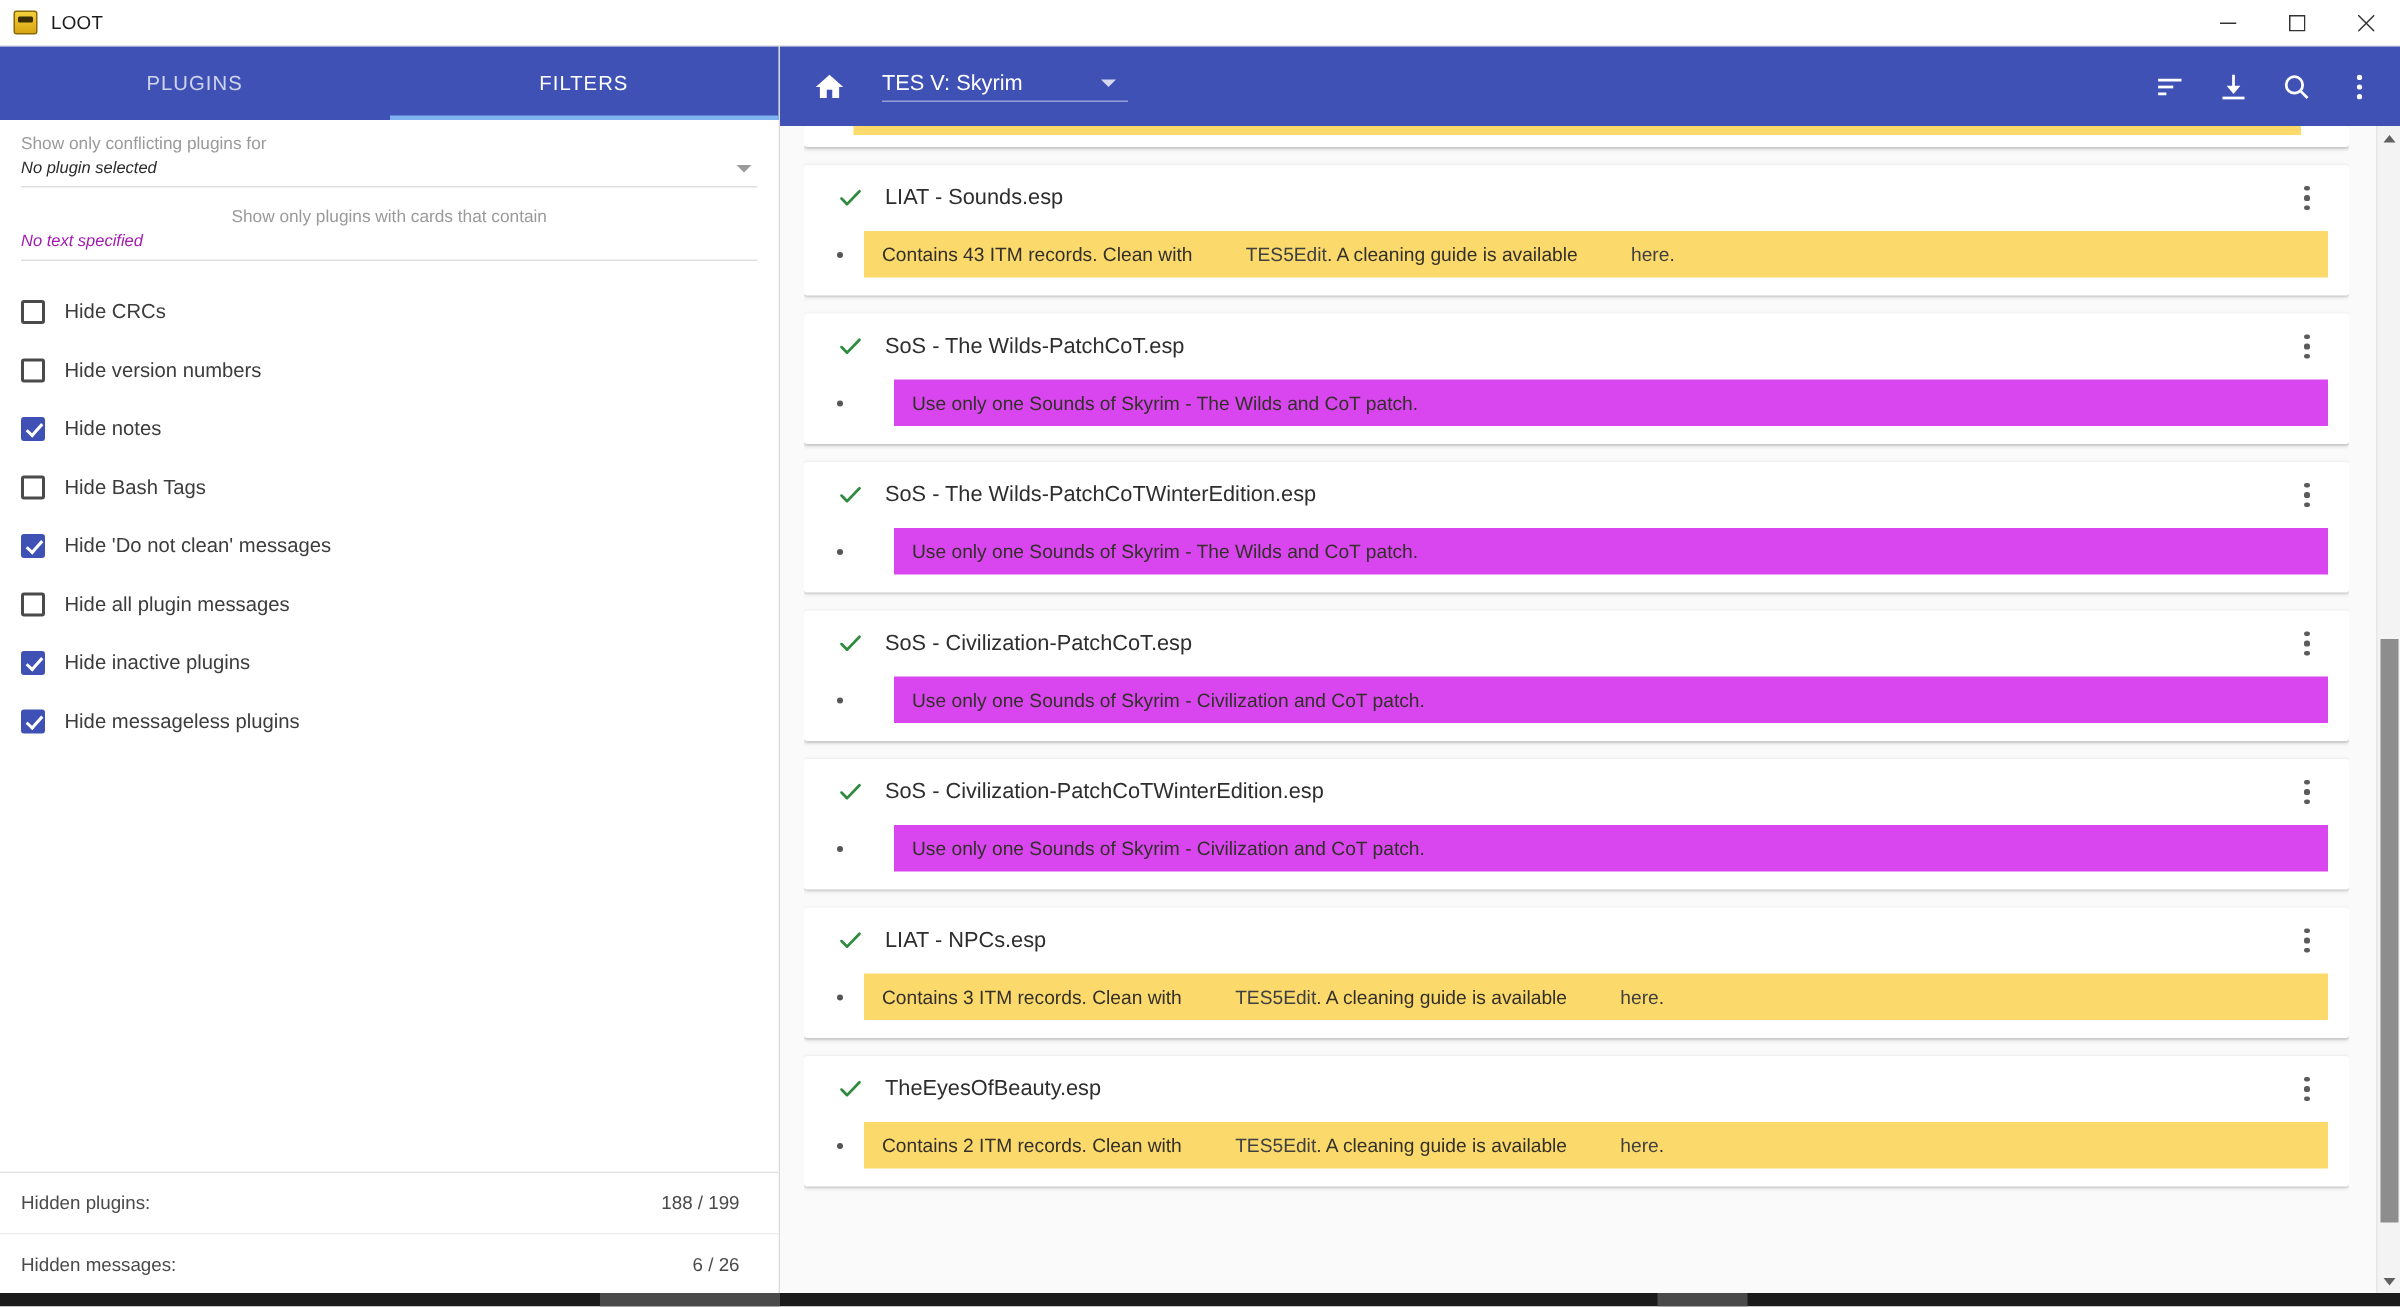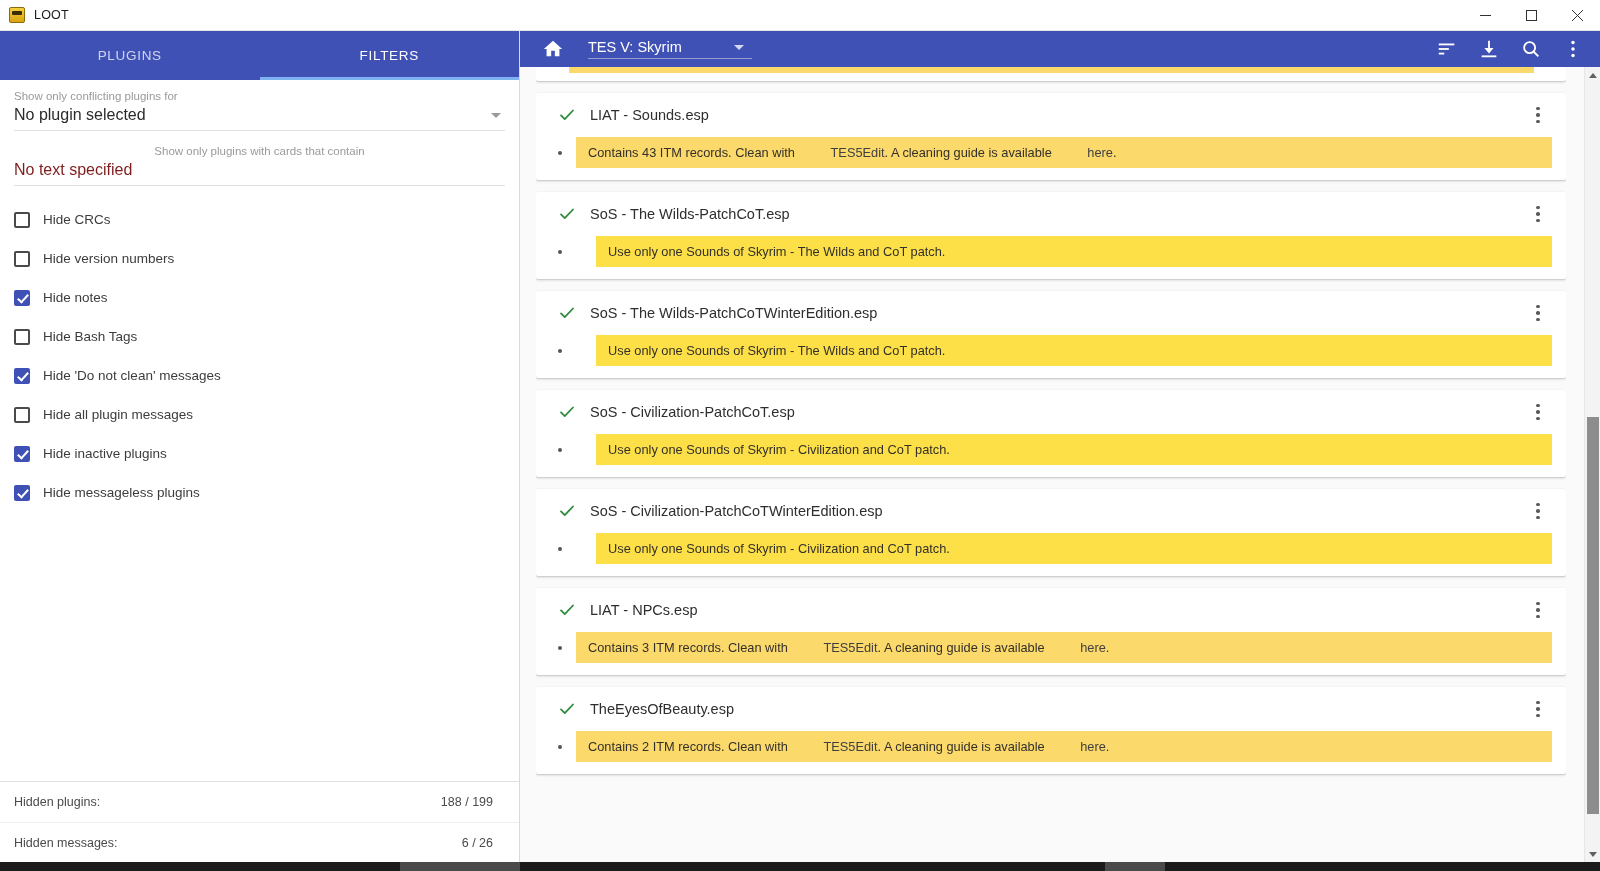--- a/index.html
+++ b/index.html
@@ -56,22 +56,22 @@
   }
 
   .filters-body { flex: 1; overflow: hidden; position: relative; background: #fff; }
 
   .field { padding: 10px 14px 0 14px; }
   .field-label { font-size: 11.5px; color: #9a9a9a; margin-bottom: 4px; }
   .field-control {
     display: flex; align-items: center; justify-content: space-between;
     border-bottom: 1px solid #e0e0e0; padding-bottom: 6px;
   }
-  .field-value { font-size: 16px; color: #2b2b2b; }
-  .field-value.placeholder { color: #7f1d1d; }
+  .field-value { font-size: 11px; color: #2b2b2b; font-style: italic; }
+  .field-value.placeholder { color: #a21caf; }
   .caret {
     width: 0; height: 0; border-left: 5px solid transparent; border-right: 5px solid transparent;
     border-top: 5px solid #9a9a9a; margin-right: 4px;
   }
 
   .check-list { padding: 14px 14px 0 14px; }
   .check-row {
     display: flex; align-items: center; gap: 13px; height: 39px; cursor: pointer;
   }
   .cbox {
@@ -92,21 +92,21 @@
     padding: 0 26px 0 14px; height: 40px; font-size: 12.5px; color: #4a4a4a;
   }
   .footer-row + .footer-row { border-top: 1px solid #eeeeee; }
 
   
   .right-panel {
     position: absolute; top: 31px; left: 520px; width: 1080px; height: 831px;
     background: #fafafa; display: flex; flex-direction: column;
   }
   .toolbar {
-    height: 36px; background: #3f51b5; display: flex; align-items: center;
+    height: 53px; background: #3f51b5; display: flex; align-items: center;
     padding: 0 16px 0 22px; flex: none; color: #fff;
   }
   .home-icon { width: 22px; height: 22px; flex: none; }
   .game-select {
     margin-left: 24px; display: flex; align-items: center; gap: 52px;
     border-bottom: 1px solid rgba(255,255,255,.45); padding-bottom: 3px;
     min-width: 164px; cursor: pointer;
   }
   .game-name { font-size: 14.5px; color: #fff; }
   .caret-light {
@@ -142,21 +142,21 @@
   .msg-row { display: flex; align-items: stretch; padding: 0 14px 0 22px; }
   .bullet {
     width: 14px; flex: none; display: flex; align-items: center; justify-content: flex-start;
   }
   .bullet i { width: 4px; height: 4px; border-radius: 50%; background: #555; display: block; }
   .msg {
     flex: 1; padding: 7px 12px; font-size: 12.8px; line-height: 17px; color: #33302a;
     margin-left: 4px;
   }
   .msg.warn { background: #fbd96b; }
-  .msg.err  { background: #fde047; margin-left: 24px; }
+  .msg.err  { background: #d946ef; margin-left: 24px; }
   .msg a { color: #404040; text-decoration: none; margin-left: 32px; }
 
   
   .scrollbar {
     position: absolute; top: 0; right: 0; width: 16px; height: 100%;
     background: #f3f3f3; border-left: 1px solid #e6e6e6;
   }
   .scroll-thumb {
     position: absolute; left: 2px; width: 12px; background: #8d8d8d; border-radius: 0;
   }

